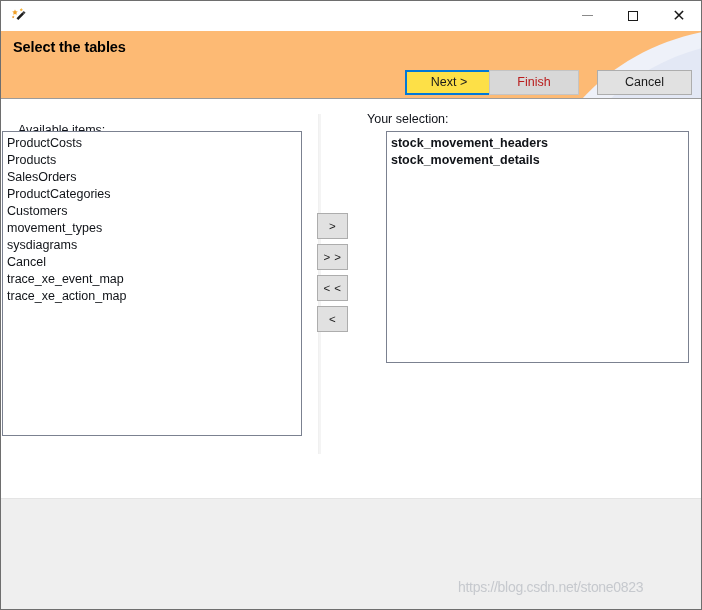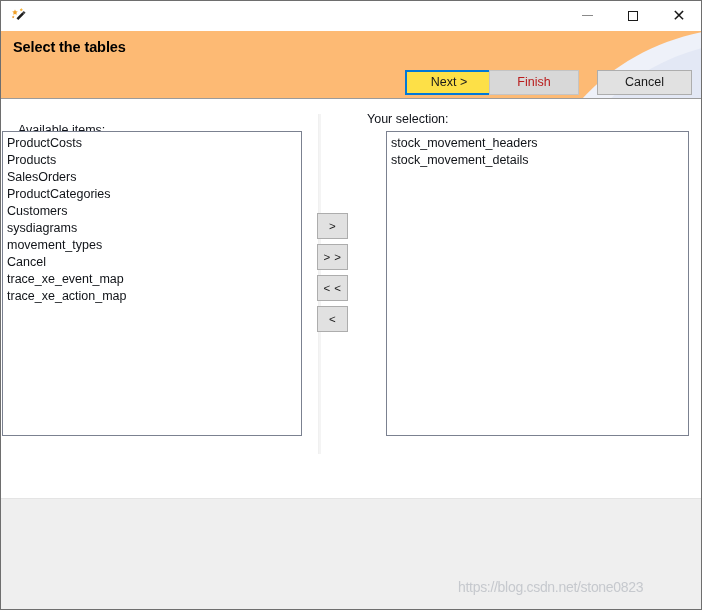--- a/index.html
+++ b/index.html
@@ -146,21 +146,22 @@
   #listbox-available {
     left: 1px;
     top: 130px;
     width: 300px;
     height: 305px;
   }
   #listbox-selection {
     left: 385px;
     top: 130px;
     width: 303px;
-    height: 305px;
+    height: 232px;
+    font-weight: bold;
   }
   .list-item {
     height: 17px;
     line-height: 17px;
     padding: 0 0 0 4px;
     font-size: 12.5px;
     color: #101318;
     white-space: nowrap;
   }
 
@@ -290,22 +291,22 @@
   <div id="content"></div>
 
   <div class="list-label" id="label-available">Available items:</div>
 
   <div class="listbox" id="listbox-available">
       <div class="list-item">ProductCosts</div>
       <div class="list-item">Products</div>
       <div class="list-item">SalesOrders</div>
       <div class="list-item">ProductCategories</div>
       <div class="list-item">Customers</div>
+      <div class="list-item">movement_types</div>
       <div class="list-item">sysdiagrams</div>
-      <div class="list-item">movement_types</div>
       <div class="list-item">Cancel</div>
       <div class="list-item">trace_xe_event_map</div>
       <div class="list-item">trace_xe_action_map</div>
     </div>
 
   <div id="sash"></div>
 
   <div class="list-label" id="label-selection">Your selection:</div>
 
   <div class="listbox" id="listbox-selection">

